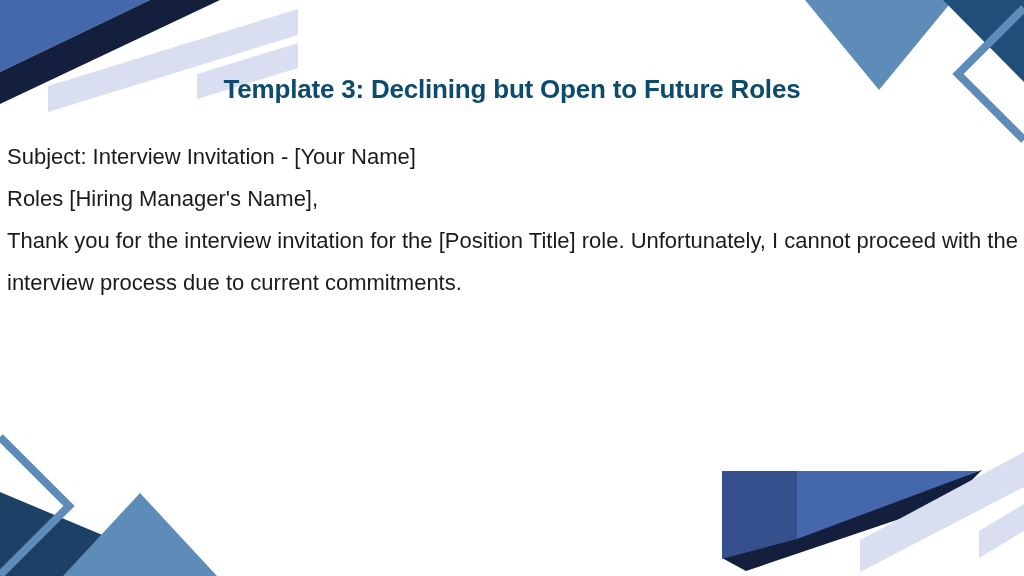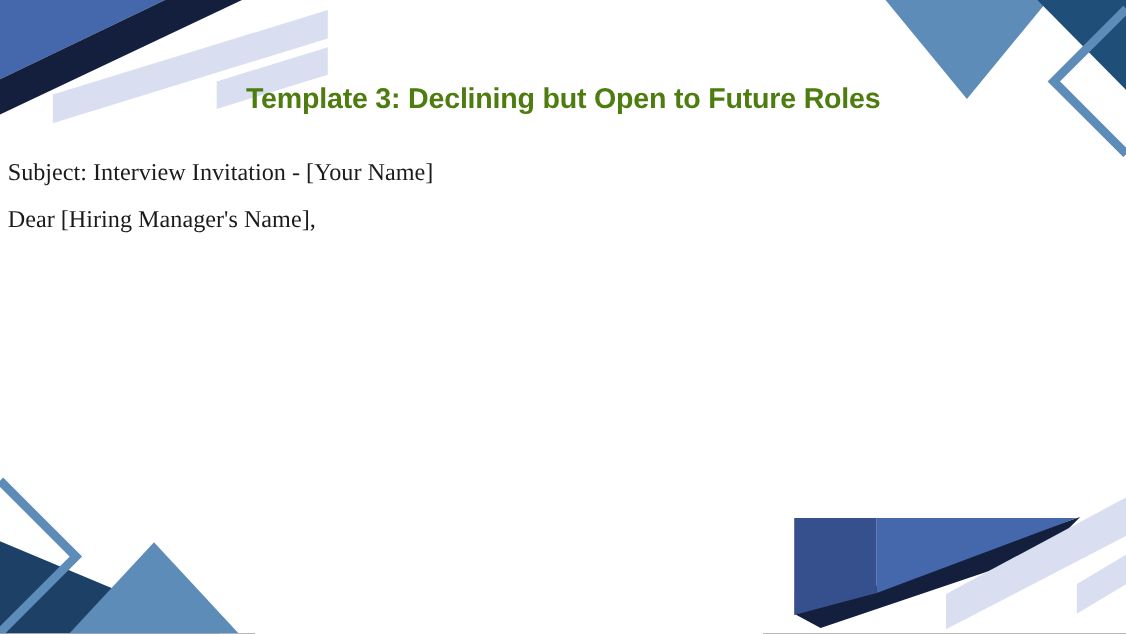--- a/index.html
+++ b/index.html
@@ -25,30 +25,30 @@
   .title {
     position: absolute;
     top: 74px;
     left: 0;
     width: 1024px;
     text-align: center;
     font-family: "Liberation Sans", sans-serif;
     font-weight: 700;
     font-size: 26px;
     letter-spacing: -0.2px;
-    color: #4d7c0f;
+    color: #0c4a6e;
     z-index: 2;
   }
   .body-text {
     position: absolute;
     top: 136px;
     left: 7px;
     width: 1013px;
     z-index: 2;
-    font-family: Liberation Serif, serif;
+    font-family: Liberation Sans, sans-serif;
     font-size: 22px;
     line-height: 42px;
     color: #1b1b1b;
   }
   .body-text p {
     margin: 0;
     padding: 0;
   }
 </style>
 </head>
@@ -76,16 +76,17 @@
     <polygon points="797,471 979,471 797,539" fill="#4568ac"></polygon>
     <polygon points="860,540 1024,452 1024,487 860,572" fill="#d9dff0"></polygon>
     <polygon points="979,531 1024,504 1024,531 979,558" fill="#d9dff0"></polygon>
 
   </svg>
 
   <div class="title">Template 3: Declining but Open to Future Roles</div>
 
   <div class="body-text">
     <p>Subject: Interview Invitation - [Your Name]</p>
-    <p>Dear [Hiring Manager's Name],</p>
+    <p>Roles [Hiring Manager's Name],</p>
+    <p>Thank you for the interview invitation for the [Position Title] role. Unfortunately, I cannot proceed with the interview process due to current commitments.</p>
   </div>
 
 </div>
 
 </body></html>

